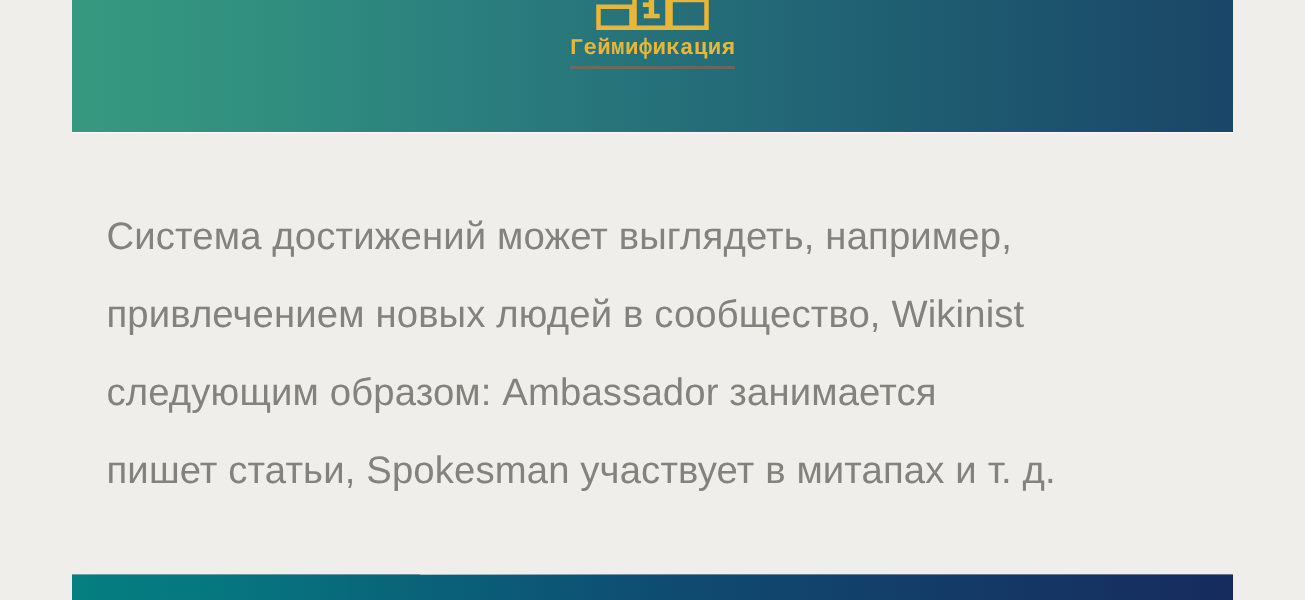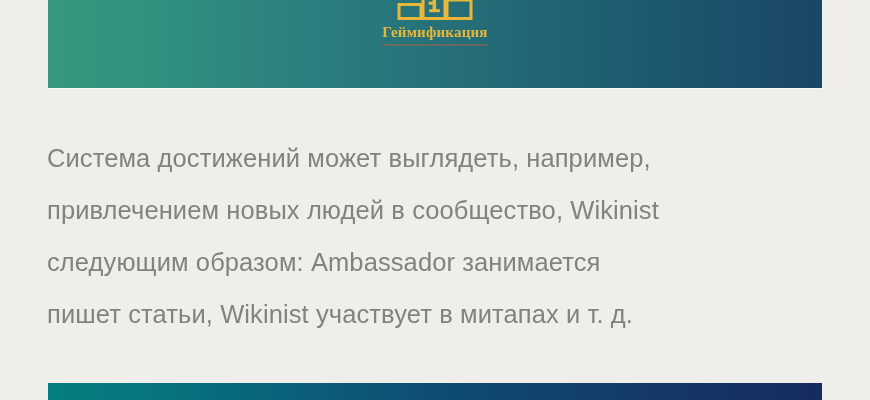--- a/index.html
+++ b/index.html
@@ -62,21 +62,21 @@
   }
 
   .podium-icon {
     display: block;
     width: 76px;
     height: 30px;
     margin-bottom: 4px;
   }
 
   .banner-title {
-    font-family: Liberation Serif, serif;
+    font-family: Liberation Mono, monospace;
     font-size: 15px;
     font-weight: 700;
     letter-spacing: 0.2px;
     color: #e8b73a;
     line-height: 1;
     padding-bottom: 4px;
     position: relative;
   }
   .banner-title-underline {
     position: absolute;
@@ -94,21 +94,21 @@
     top: 132px;
     width: 790px;
     font-family: "Liberation Sans", sans-serif;
     font-size: 25.5px;
     font-weight: 400;
     line-height: 52px;
     color: #83827c;
     letter-spacing: 0.1px;
     white-space: nowrap;
   }
-  .body-line { display: block; }
+  .body-line { display: block; margin-left: 24px; }
 </style>
 </head>
 <body>
 
 <div class="page">
 
   <div class="banner banner-top">
     <div class="banner-content">
 
       <svg class="podium-icon" viewBox="0 0 76 30" aria-hidden="true">
@@ -131,20 +131,20 @@
         <span class="banner-title-underline"></span>
       </div>
 
     </div>
   </div>
 
   <div class="body-copy">
     <span class="body-line">Система достижений может выглядеть, например,</span>
     <span class="body-line">привлечением новых людей в сообщество, Wikinist</span>
     <span class="body-line">следующим образом: Ambassador занимается</span>
-    <span class="body-line">пишет статьи, Wikinist участвует в митапах и т. д.</span>
+    <span class="body-line">пишет статьи, Spokesman участвует в митапах и т. д.</span>
   </div>
 
   <div class="banner banner-bottom">
     <div class="banner-bottom-inner"></div>
   </div>
 
 </div>
 
 </body></html>

